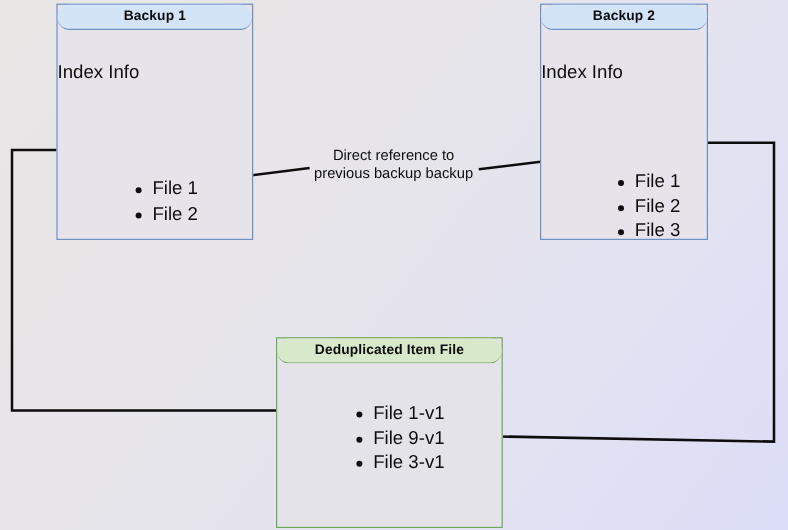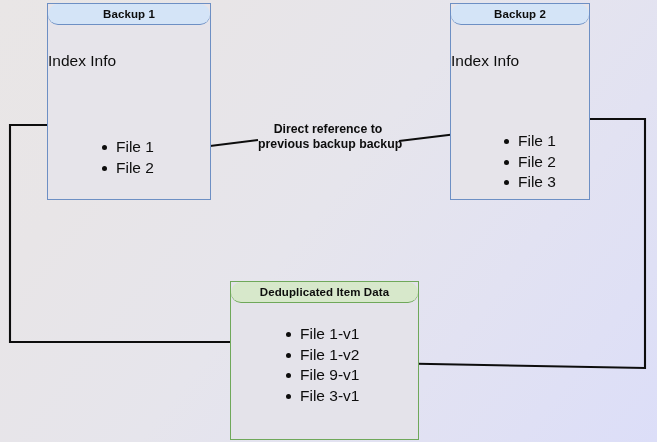--- a/index.html
+++ b/index.html
@@ -65,21 +65,21 @@
     left: 0;
     right: 0;
     top: 27px;
     text-align: left;
     font-size: 15.5px;
     color: #0d0d0d;
   }
   .file-list {
     position: absolute;
     list-style: none;
-    margin: 5px;
+    margin: 16px;
     padding: 0;
   }
   .file-list li {
     position: relative;
     font-size: 15.5px;
     line-height: 20.5px;
     color: #0d0d0d;
     padding-left: 14px;
     white-space: nowrap;
   }
@@ -153,29 +153,28 @@
       <div class="index-title">Index Info</div>
       <ul class="file-list" id="backup2-list">
         <li>File 1</li>
         <li>File 2</li>
         <li>File 3</li>
       </ul>
     </div>
   </div>
 
   <div class="node green" id="dedup" style="left:230px; top:281px; width:189px; height:159px;">
-    <div class="node-header">Deduplicated Item Data</div>
+    <div class="node-header">Deduplicated Item File</div>
     <div class="node-body">
       <ul class="file-list" id="dedup-list">
         <li>File 1-v1</li>
-        <li>File 1-v2</li>
         <li>File 9-v1</li>
         <li>File 3-v1</li>
       </ul>
     </div>
   </div>
 
-  <div class="annotation" style="left:258px; top:122px; width:140px;font-weight:bold;">
+  <div class="annotation" style="left:258px; top:122px; width:140px;">
     <div>Direct reference to</div>
     <div>previous backup backup</div>
   </div>
 
 </div>
 
 </body></html>

